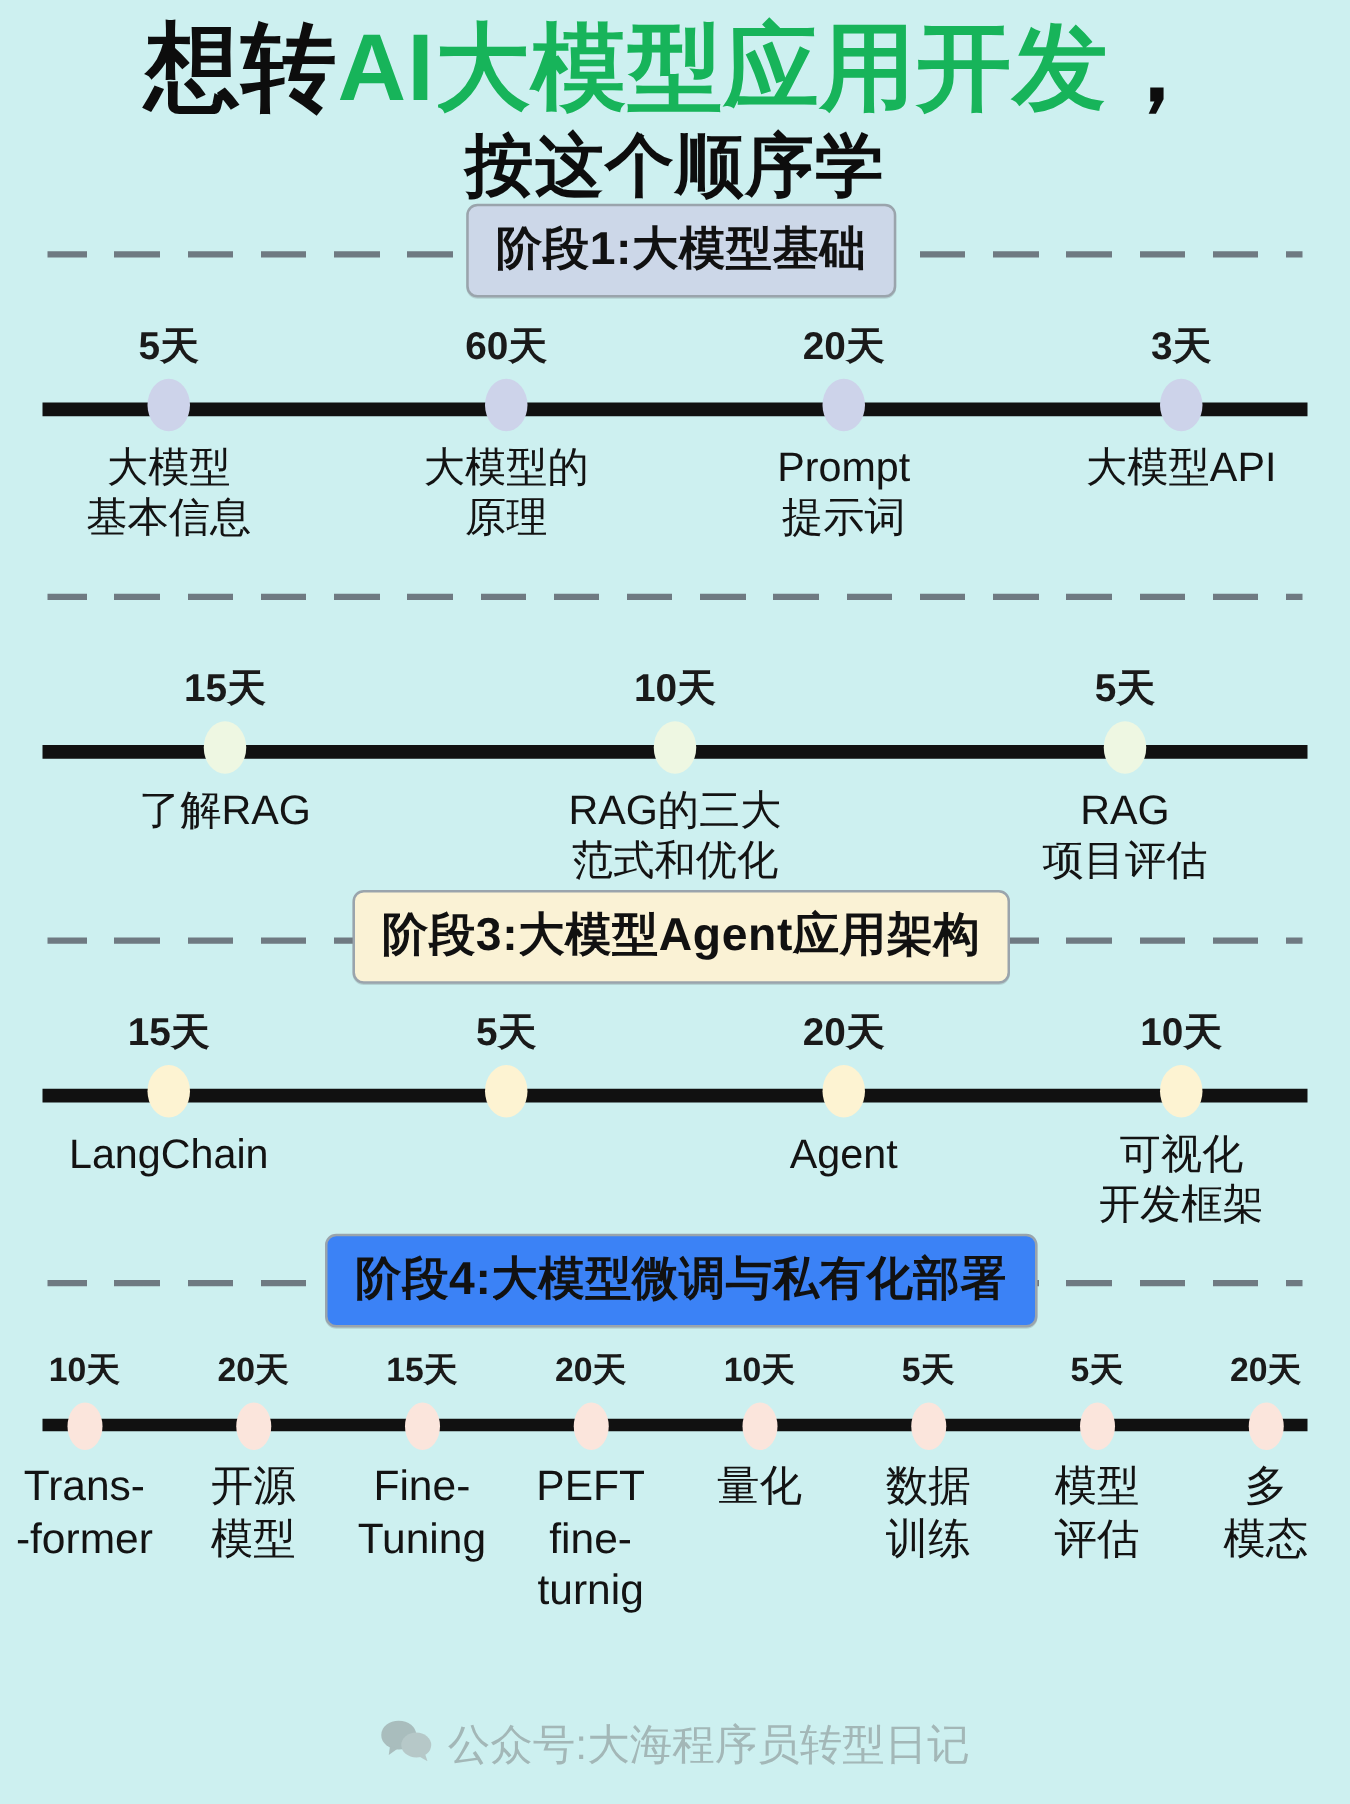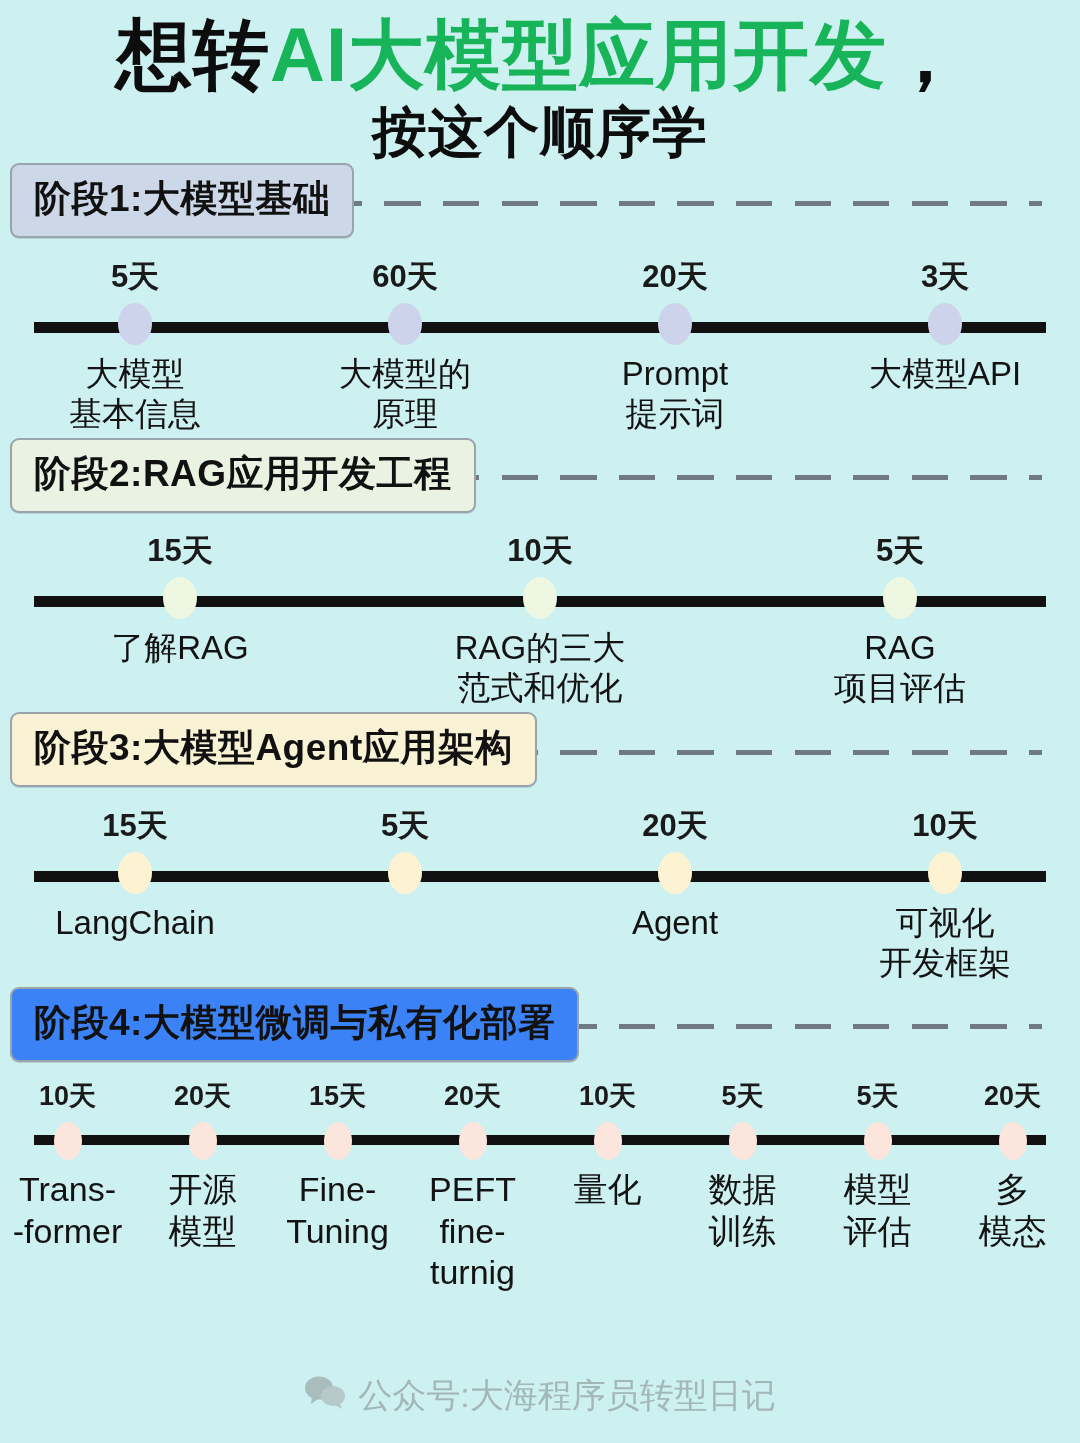--- a/index.html
+++ b/index.html
@@ -28,21 +28,21 @@
   .title-line.l2 { font-size:55px; margin-top:10px; }
   .hl-green { color:#17b45a; }
 
   
   .stage { position:relative; width:1080px; }
   .stage-head {
     position:relative;
     height:82px;
     display:flex;
     align-items:center;
-    justify-content:flex-start;
+    justify-content:center;
     padding-left:10px;
   }
   .dash-rule {
     position:absolute;
     left:38px; right:38px;
     top:50%;
     height:0;
     border-top:5px solid #6f7a82;
     border-image: repeating-linear-gradient(to right,#6f7a82 0 36px,rgba(0,0,0,0) 36px 58px) 5;
   }
@@ -166,21 +166,20 @@
               <div class="tl-days">3天</div>
               <div class="tl-dot dot-1" style="background: rgb(205, 211, 234);"></div>
               <div class="tl-label">大模型API</div>
             </div>
           </div>
         </div>
       </div>
       <div class="stage stage-2">
         <div class="stage-head">
           <div class="dash-rule"></div>
-          <div class="stage-chip chip-2" style="background: rgb(234, 243, 225);">阶段2:RAG应用开发工程</div>
         </div>
         <div class="timeline">
           <div class="tl-track"></div>
           <div class="tl-items">
             <div class="tl-item">
               <div class="tl-days">15天</div>
               <div class="tl-dot dot-2" style="background: rgb(238, 247, 226);"></div>
               <div class="tl-label">了解RAG</div>
             </div>
             <div class="tl-item">

